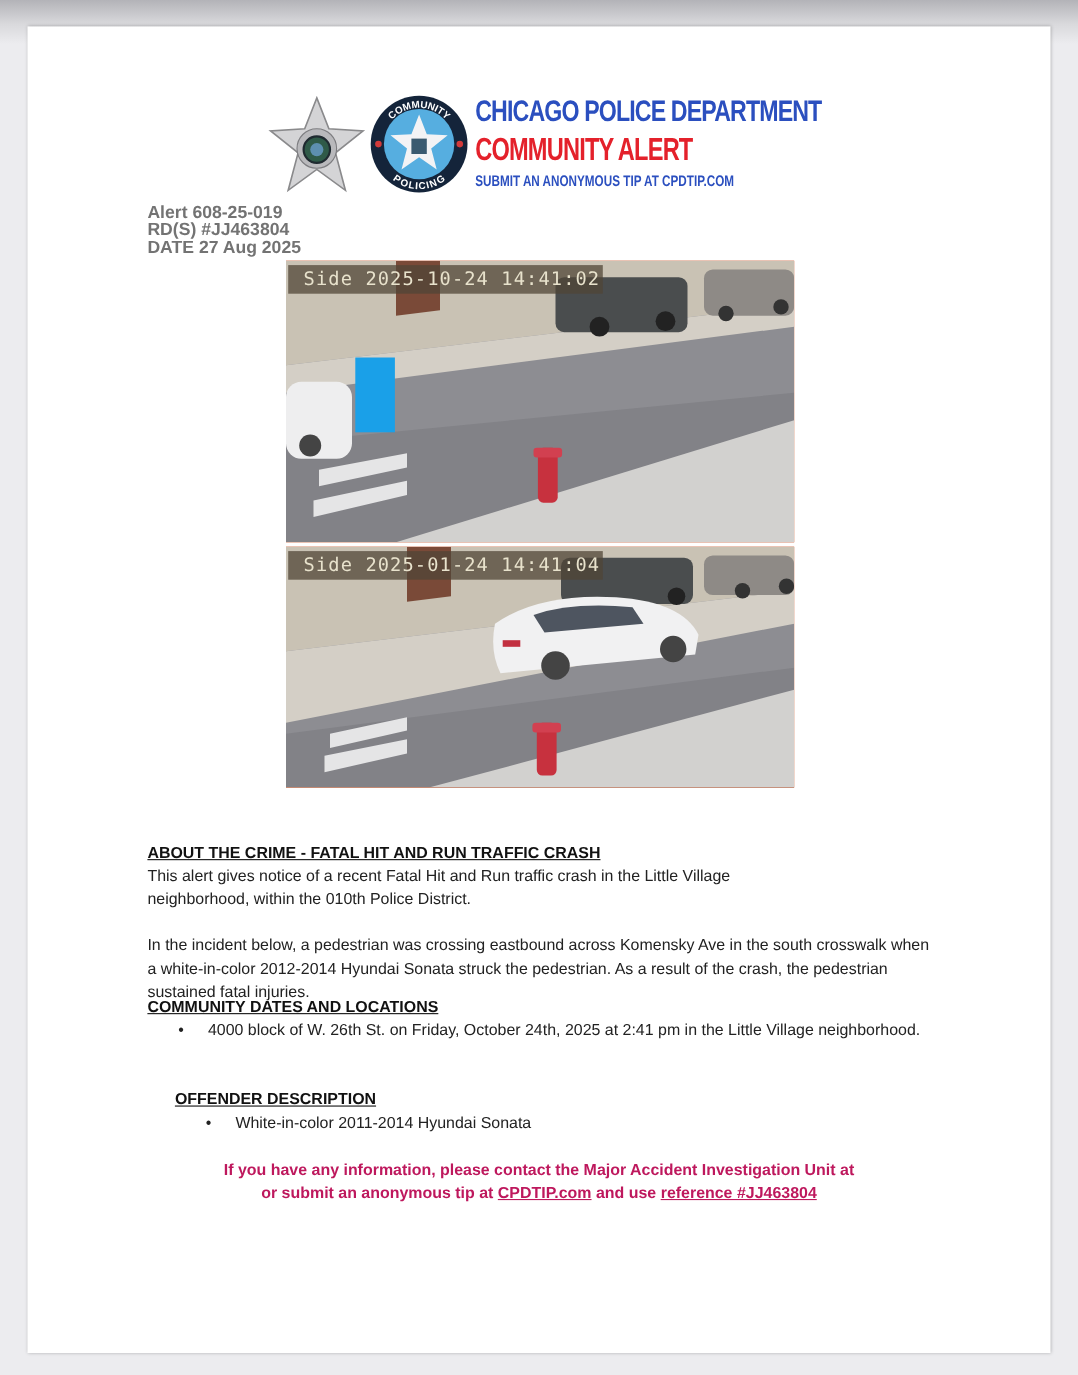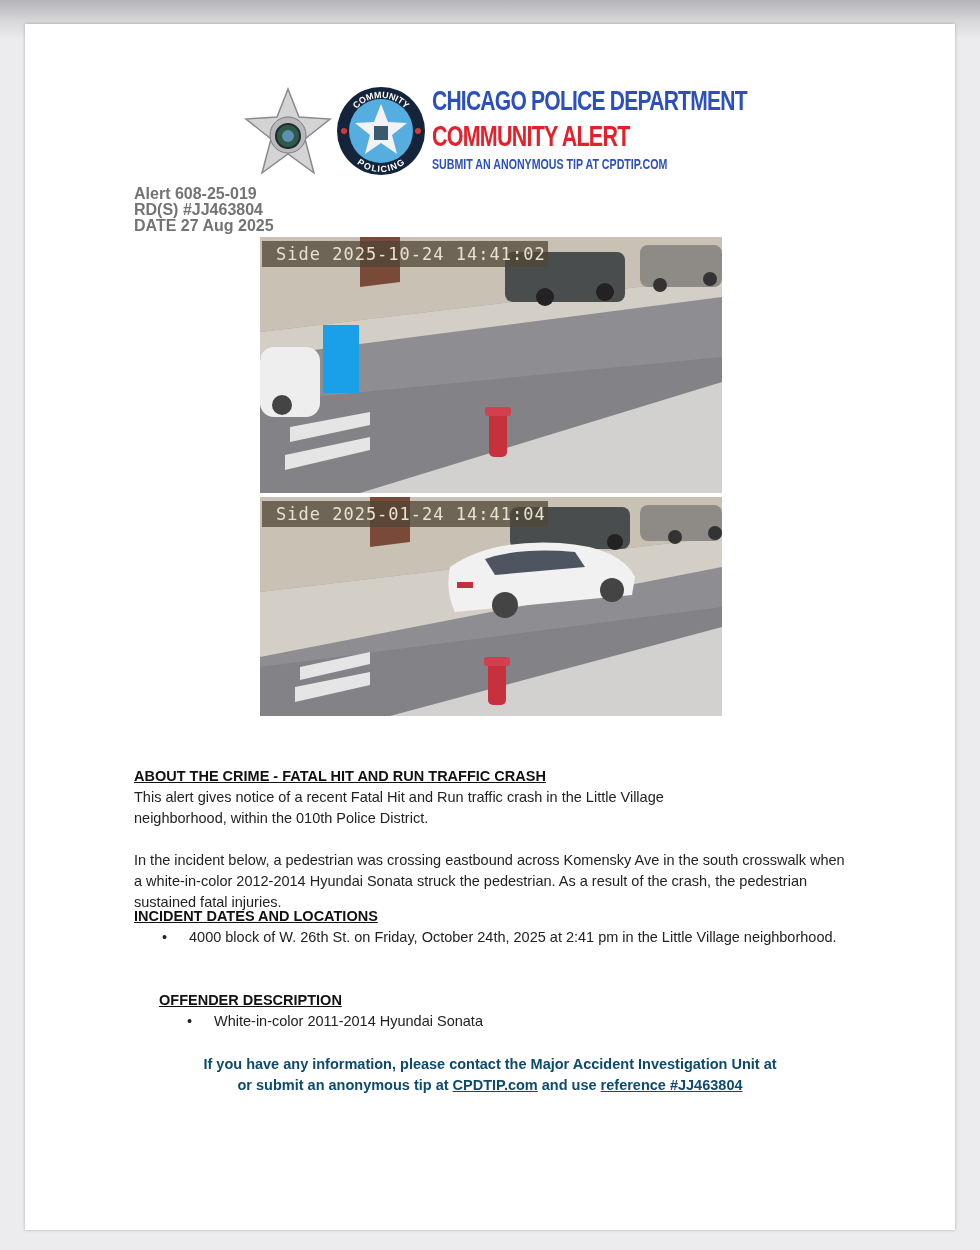--- a/index.html
+++ b/index.html
@@ -10,21 +10,21 @@
   .hdr-alert{left:432px;top:120px;font-weight:bold;color:#e4212b;font-size:29px;letter-spacing:-1px;transform:scaleX(0.74);transform-origin:left top;white-space:nowrap;}
   .hdr-tip{left:432px;top:156px;font-weight:bold;color:#2b4fbf;font-size:14px;transform:scaleX(0.76);transform-origin:left top;white-space:nowrap;}
   .meta{left:134px;top:186px;font-size:16px;font-weight:bold;color:#737373;line-height:16px;}
   .photo{left:260px;width:462px;overflow:hidden;background:#c2410c;}
   .photo .stamp{position:absolute;left:2px;top:4px;width:286px;height:26px;background:rgba(80,70,55,0.75);color:#e8e2cc;font-family:"DejaVu Sans Mono",monospace;font-size:17px;line-height:26px;padding-left:14px;box-sizing:border-box;white-space:pre;letter-spacing:1px;}
   .sec{left:134px;width:720px;font-size:14.5px;color:#222;line-height:21px;}
   .sec h3{margin:0;font-size:14.5px;font-weight:bold;text-decoration:underline;color:#111;}
   .sec p{margin:0;}
   .bullet{position:relative;padding-left:55px;}
   .bullet:before{content:"•";position:absolute;left:28px;top:0;}
-  .contact{left:134px;width:712px;top:1054px;text-align:center;color:#0c4a6e;font-weight:bold;font-size:14.5px;line-height:21px;}
+  .contact{left:134px;width:712px;top:1054px;text-align:center;color:#be185d;font-weight:bold;font-size:14.5px;line-height:21px;}
   .contact u{text-decoration:underline;}
 </style>
 </head>
 <body>
 
 <div class="page"></div>
 
 <svg class="abs" style="left:242px;top:87px" width="92" height="90" viewBox="0 0 92 90">
   <polygon points="46,2 57,30 88,32 63,52 72,86 46,67 20,86 29,52 4,32 35,30" fill="#d4d4d6" stroke="#8a8a8c" stroke-width="1.5"></polygon>
   <circle cx="46" cy="48" r="18" fill="#b9b9bc" stroke="#7d7d80"></circle>
@@ -106,21 +106,21 @@
 </div>
 
 <div class="abs sec" style="top:744px;margin-top:22px;">
   <h3>ABOUT THE CRIME - FATAL HIT AND RUN TRAFFIC CRASH</h3>
   <p style="width:620px">This alert gives notice of a recent Fatal Hit and Run traffic crash in the Little Village neighborhood, within the 010th Police District.</p>
   <p style="height:21px"></p>
   <p>In the incident below, a pedestrian was crossing eastbound across Komensky Ave in the south crosswalk when a white-in-color 2012-2014 Hyundai Sonata struck the pedestrian. As a result of the crash, the pedestrian sustained fatal injuries.</p>
 </div>
 
 <div class="abs sec" style="top:906px;">
-  <h3>INCIDENT DATES AND LOCATIONS</h3>
+  <h3>COMMUNITY DATES AND LOCATIONS</h3>
   <div class="bullet" style="width:650px">4000 block of W. 26th St. on Friday, October 24th, 2025 at 2:41 pm in the Little Village neighborhood.</div>
 </div>
 
 <div class="abs sec" style="top:990px;margin-left:25px;">
   <h3>OFFENDER DESCRIPTION</h3>
   <div class="bullet">White-in-color 2011-2014 Hyundai Sonata</div>
 </div>
 
 <div class="abs contact">
   <div>If you have any information, please contact the Major Accident Investigation Unit at</div>

